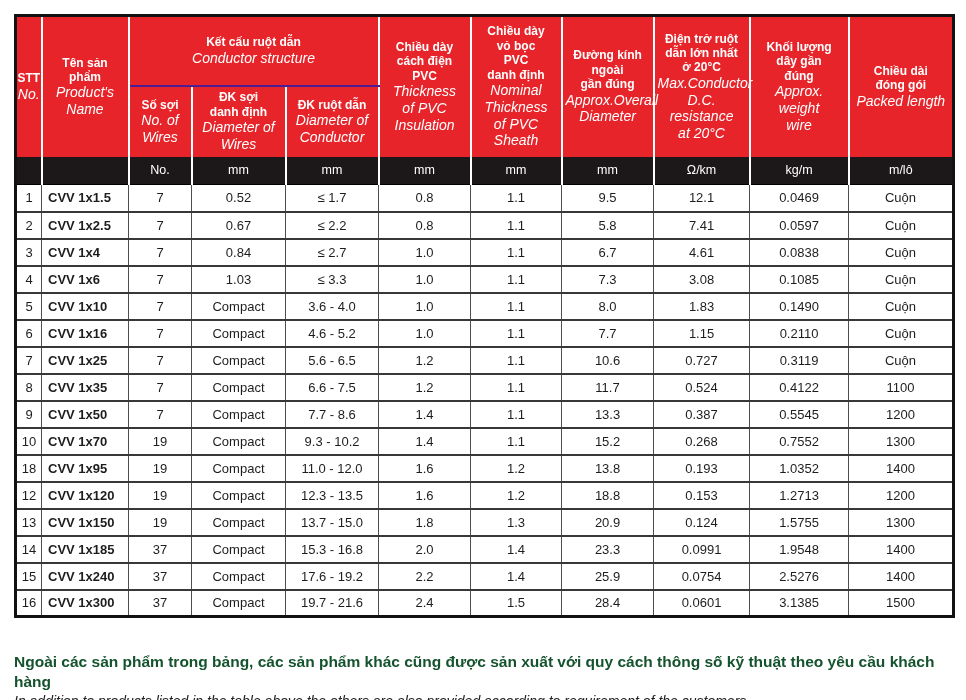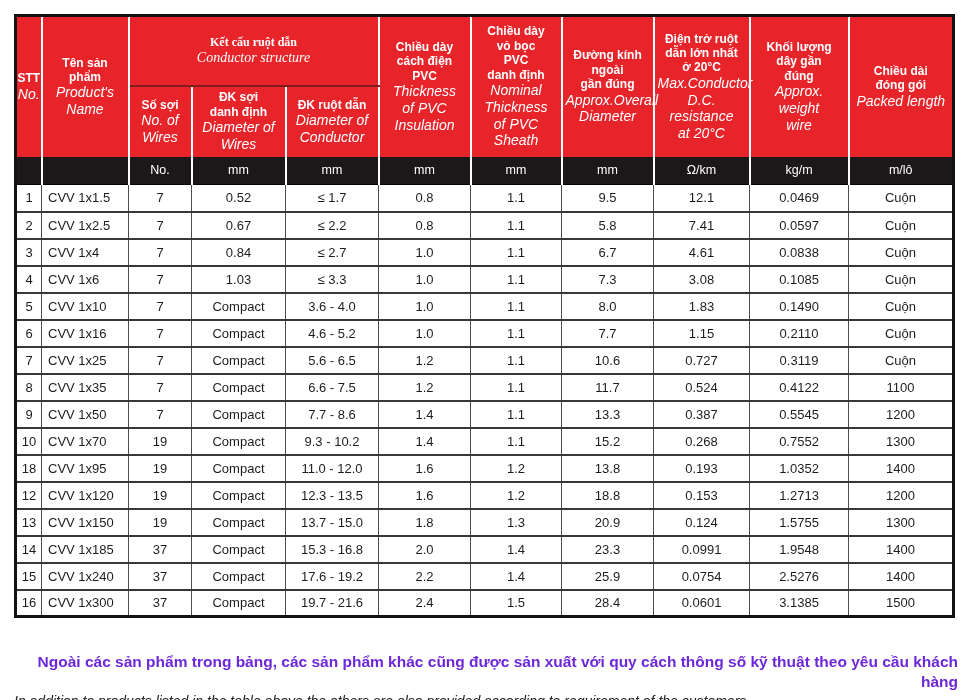--- a/index.html
+++ b/index.html
@@ -20,41 +20,41 @@
     border-collapse:collapse;table-layout:fixed;width:938px;
     border:3px solid #121212;
   }
   
   thead th{font-weight:normal;padding:2px 3px;vertical-align:middle;}
   th.red{
     background:var(--red);color:#ffffff;
     border-left:2px solid #ffffff;border-right:2px solid #ffffff;
     border-top:0;border-bottom:0;
   }
-  th.red.group{border-bottom:2px solid #7f1d1d;font-family:Liberation Serif, serif;}
+  th.red.group{border-bottom:2px solid #4c1d95;}
   .vi{font-weight:bold;font-size:12px;line-height:1.2;white-space:pre-line;}
   .en{font-style:italic;font-size:14px;line-height:1.2;white-space:pre-line;}
   
   tr.units th{
     background:var(--dark);color:#ffffff;height:28px;
     font-size:12.5px;font-weight:normal;
     border-left:2px solid #ffffff;border-right:2px solid #ffffff;
     border-top:0;border-bottom:1px solid #000000;
   }
   
   tbody td{
     height:27px;font-size:13px;text-align:center;vertical-align:middle;
     border:1px solid var(--body-border);
     border-bottom:2px solid var(--body-border-h);
     padding:1px 2px;background:#ffffff;color:#1d1d1d;
   }
-  tbody td.cell-left{text-align:left;padding-left:6px;}
+  tbody td.cell-left{text-align:left;padding-left:6px;font-weight:bold;}
   
   .footer{position:absolute;left:14px;top:652px;width:944px;}
-  .footer-vi{font-weight:bold;font-size:15.5px;color:#6d28d9;line-height:1.3;text-align:right;}
+  .footer-vi{font-weight:bold;font-size:15.5px;color:#14532d;line-height:1.3;}
   .footer-en{font-style:italic;font-size:14px;color:#222222;line-height:1.3;}
 </style>
 </head>
 <body>
 
 <div class="table-wrap">
   <table>
     <colgroup>
       <col style="width:26px">
         <col style="width:87px">

